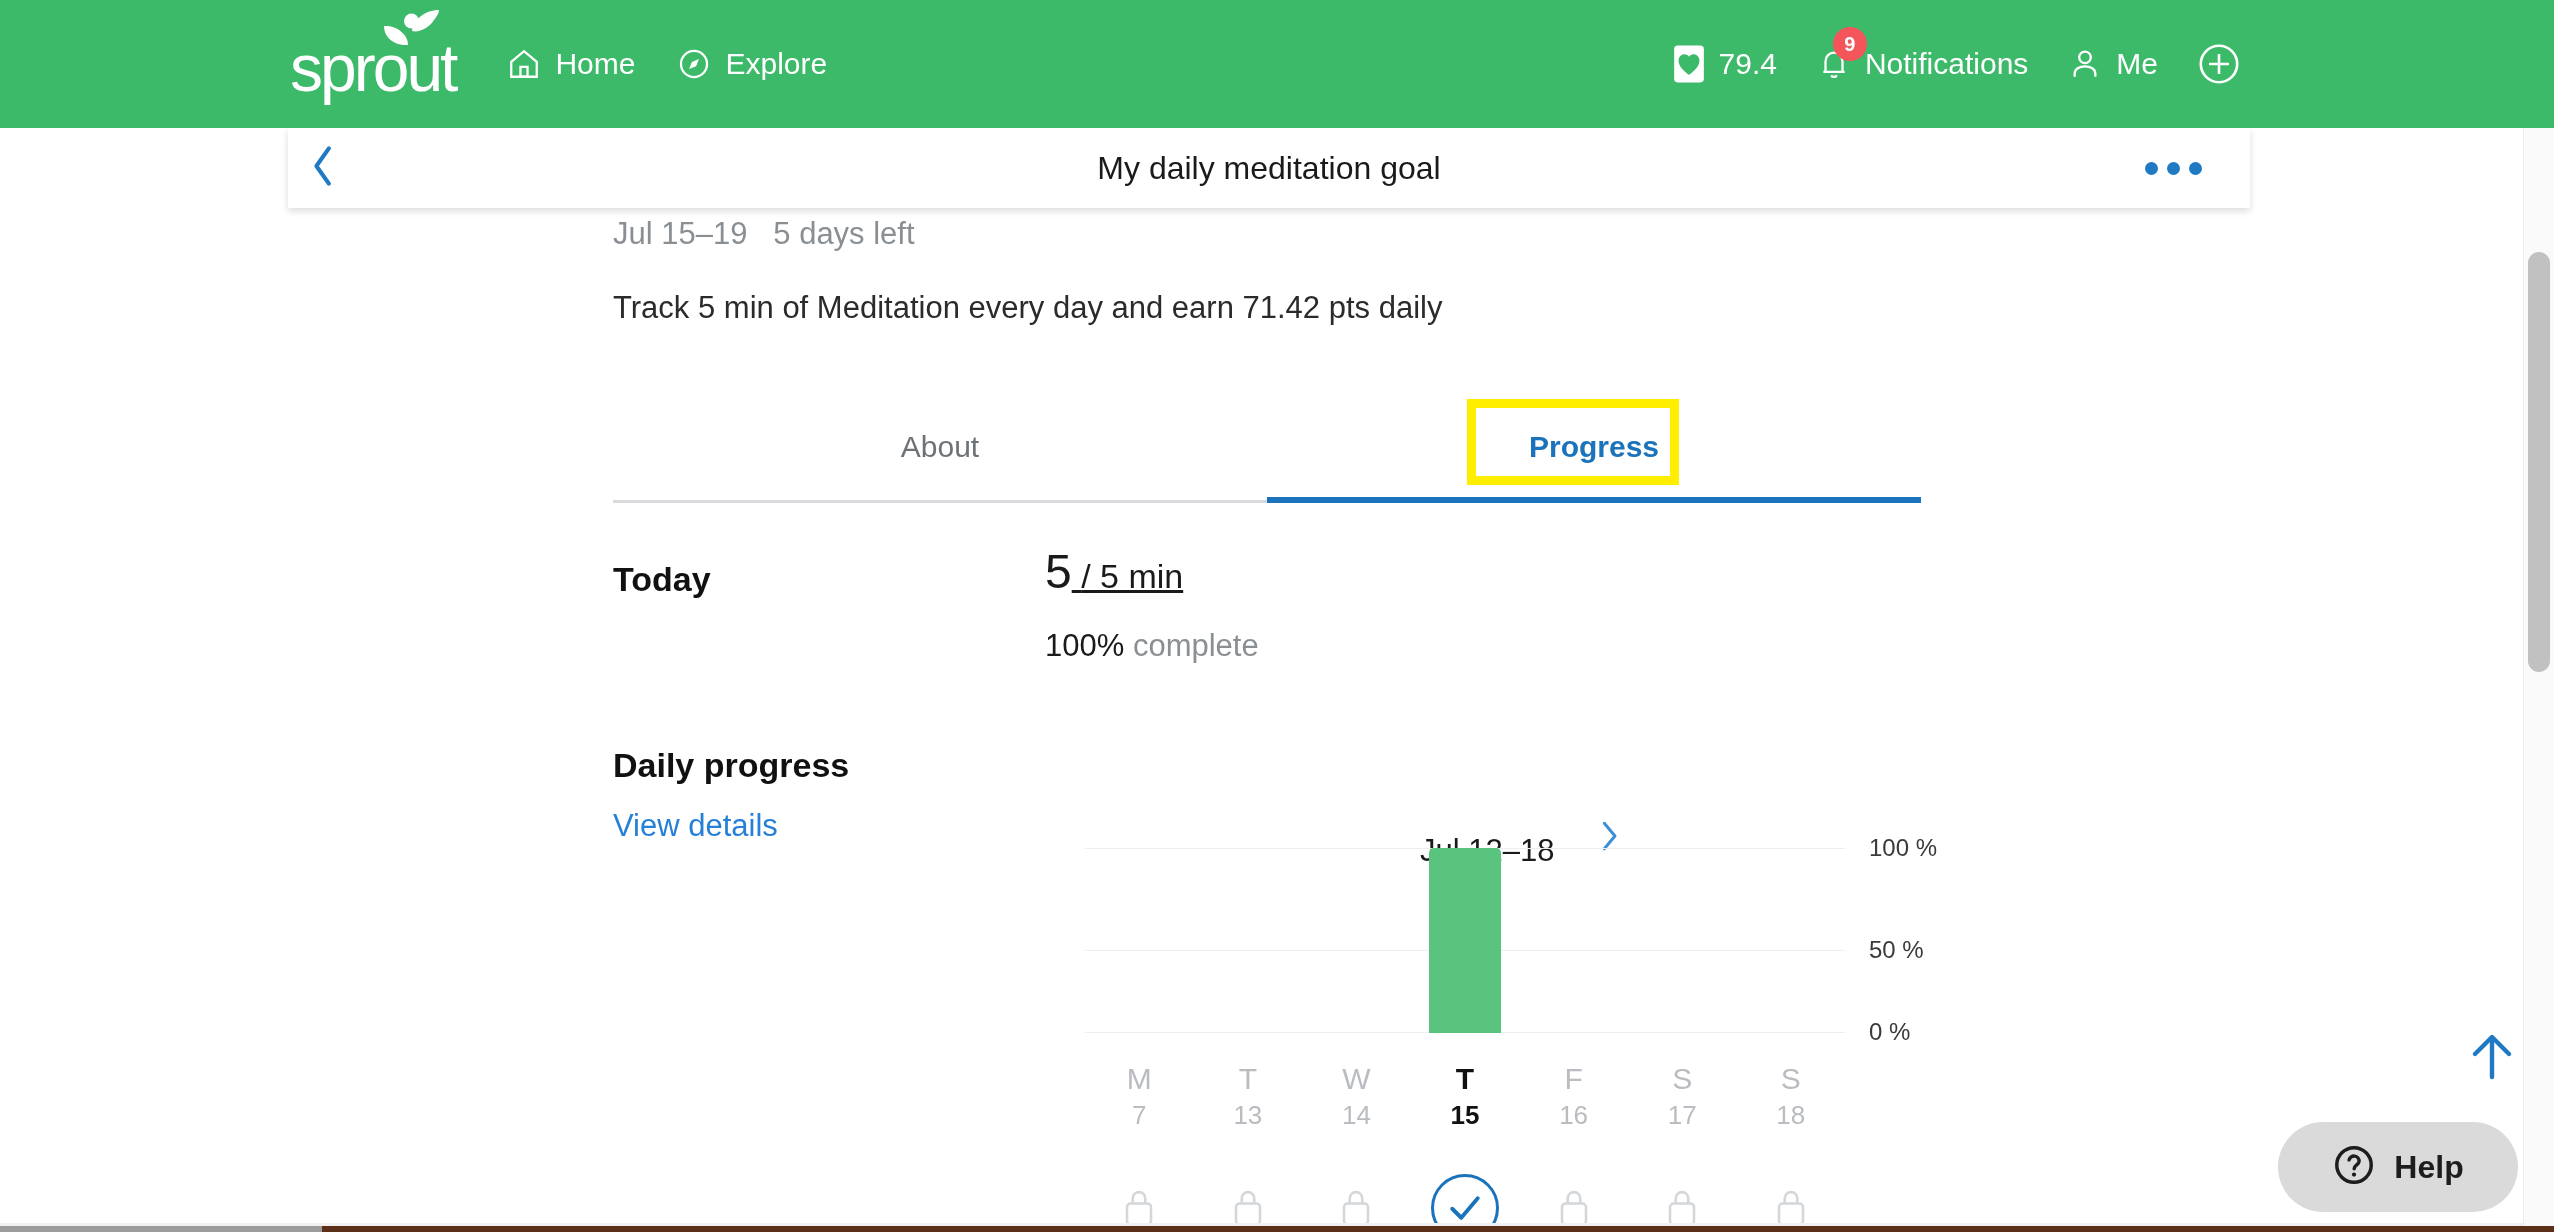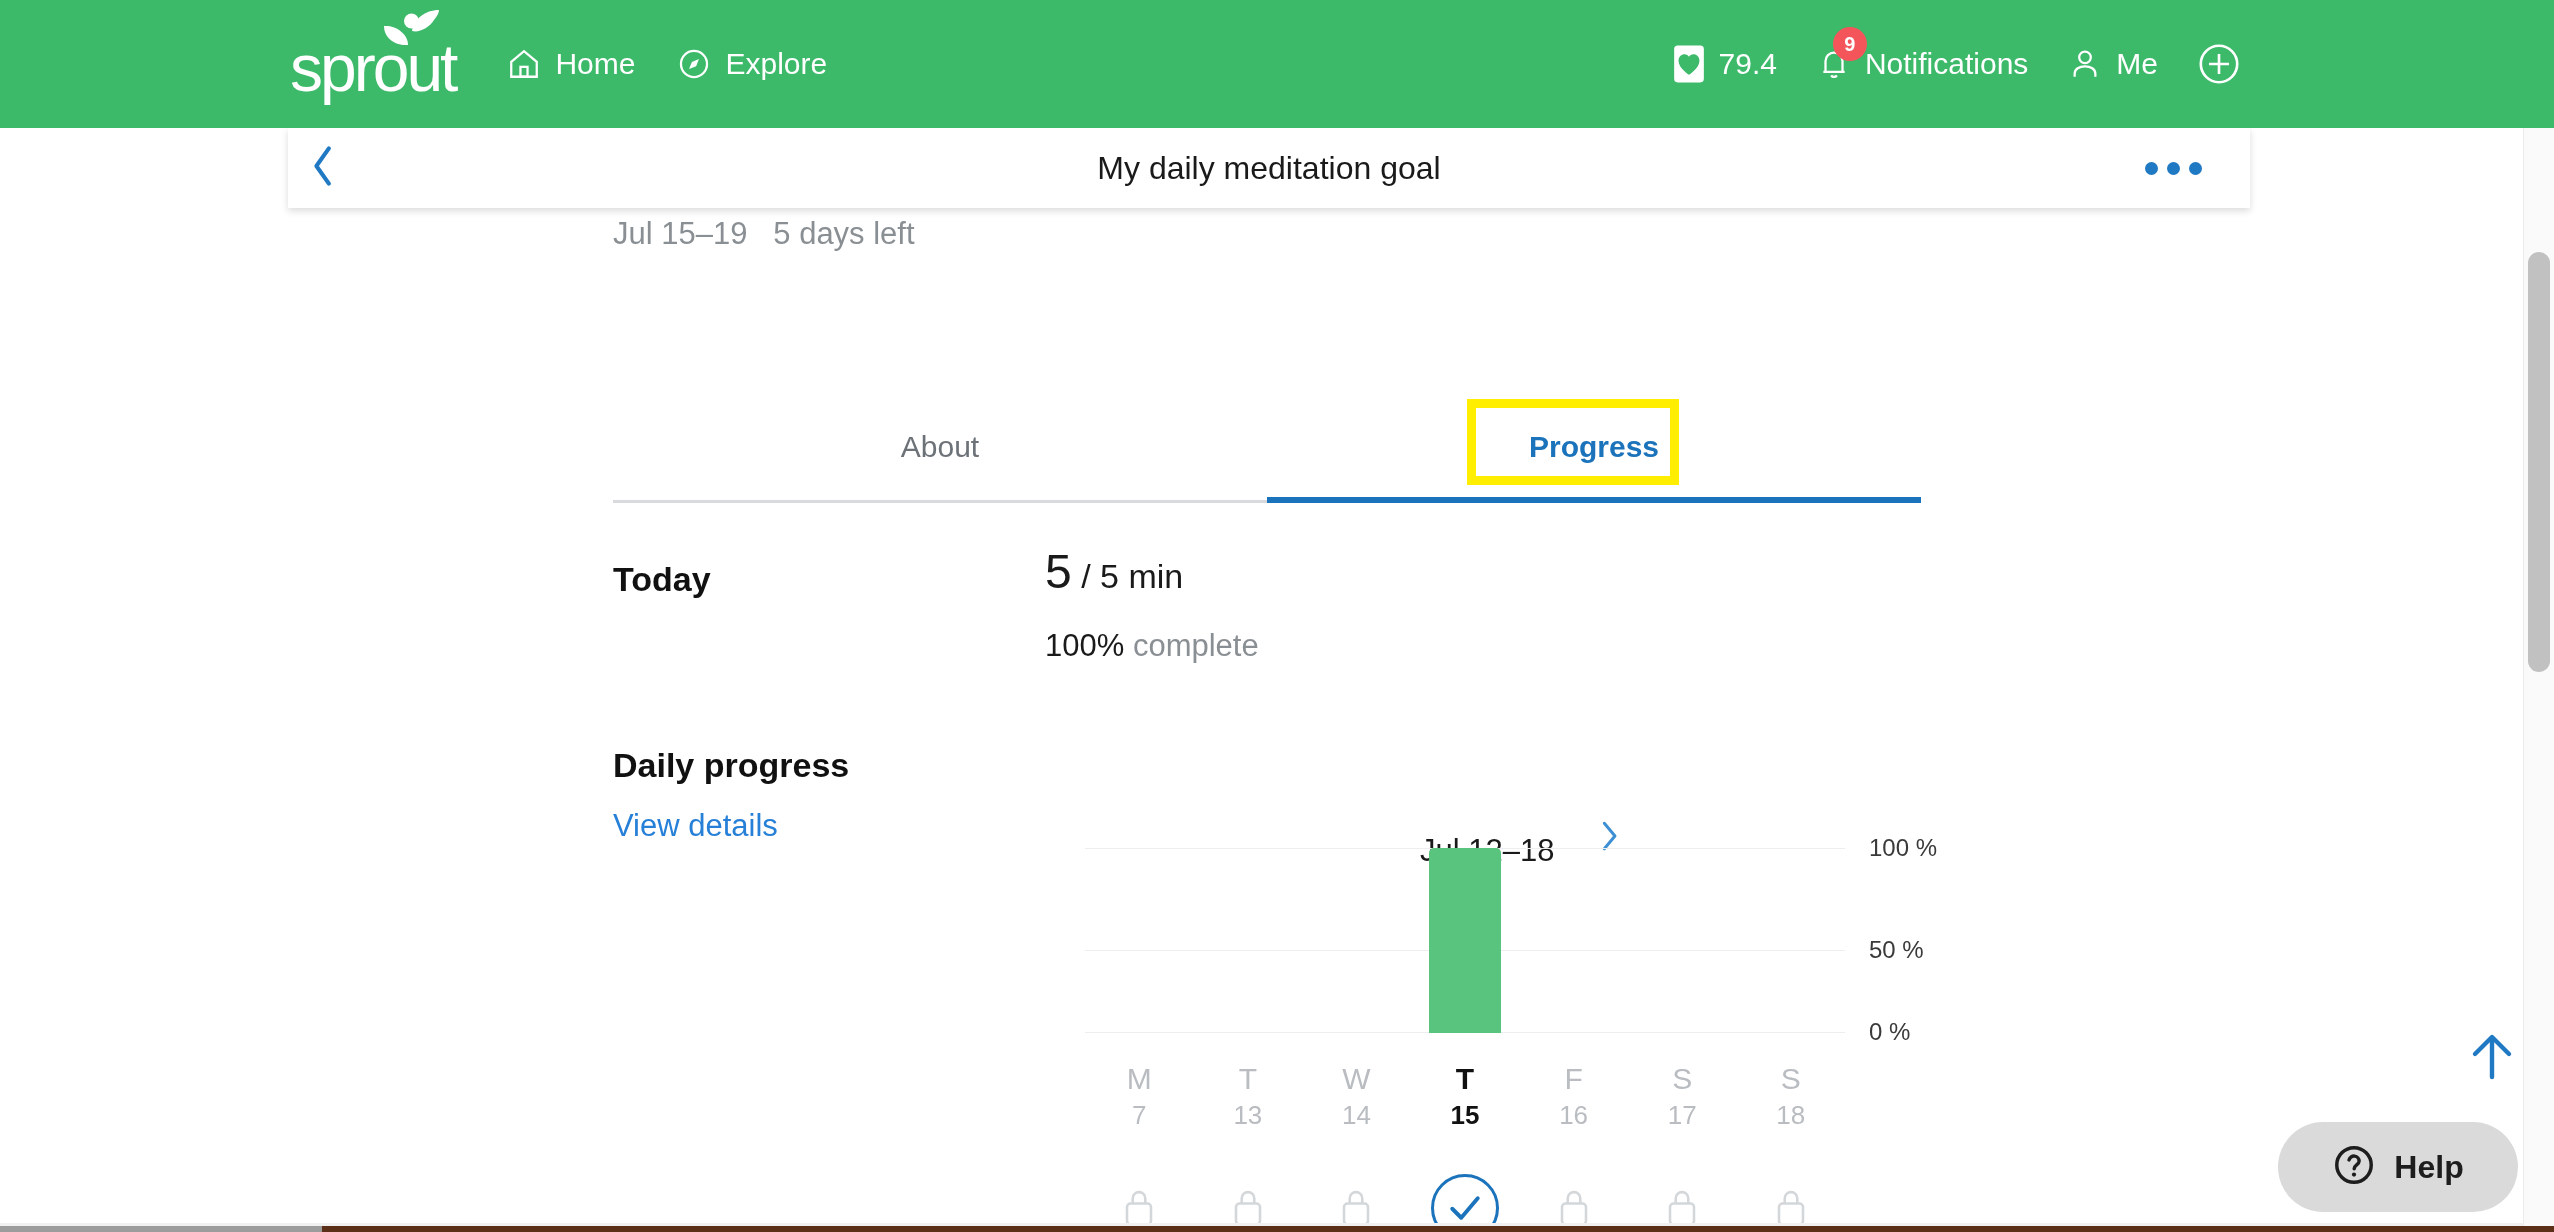--- a/index.html
+++ b/index.html
@@ -242,21 +242,21 @@
     color: #111;
   }
   .today-value {
     position: absolute;
     left: 1045px;
     top: 336px;
     color: #1a1a1a;
     white-space: nowrap;
   }
   .today-value .big { font-size: 48px; }
-  .today-value .rest { font-size: 34px; }
+  .today-value .rest { font-size: 34px; text-decoration: underline; }
   .today-complete {
     position: absolute;
     left: 1045px;
     top: 420px;
     font-size: 31px;
     white-space: nowrap;
   }
   .today-complete .pct { color: #1a1a1a; }
   .today-complete .lbl { color: #8a8f94; }
 
@@ -574,20 +574,21 @@
     <div class="more-btn">
       <i></i>
       <i></i>
       <i></i>
     </div>
   </div>
 
   <div class="content">
 
     <div class="goal-dates">Jul 15–19   5 days left</div>
+    <div class="goal-desc">Track 5 min of Meditation every day and earn 71.42 pts daily</div>
 
     <div class="tabs">
       <div class="tabs-underline"></div>
       <div class="tab tab-progress">Progress</div>
       <div class="tab tab-about">About</div>
       <div class="tab-active-bar"></div>
       <div class="tab-highlight"></div>
     </div>
 
     <div class="row-today-label">Today</div>

